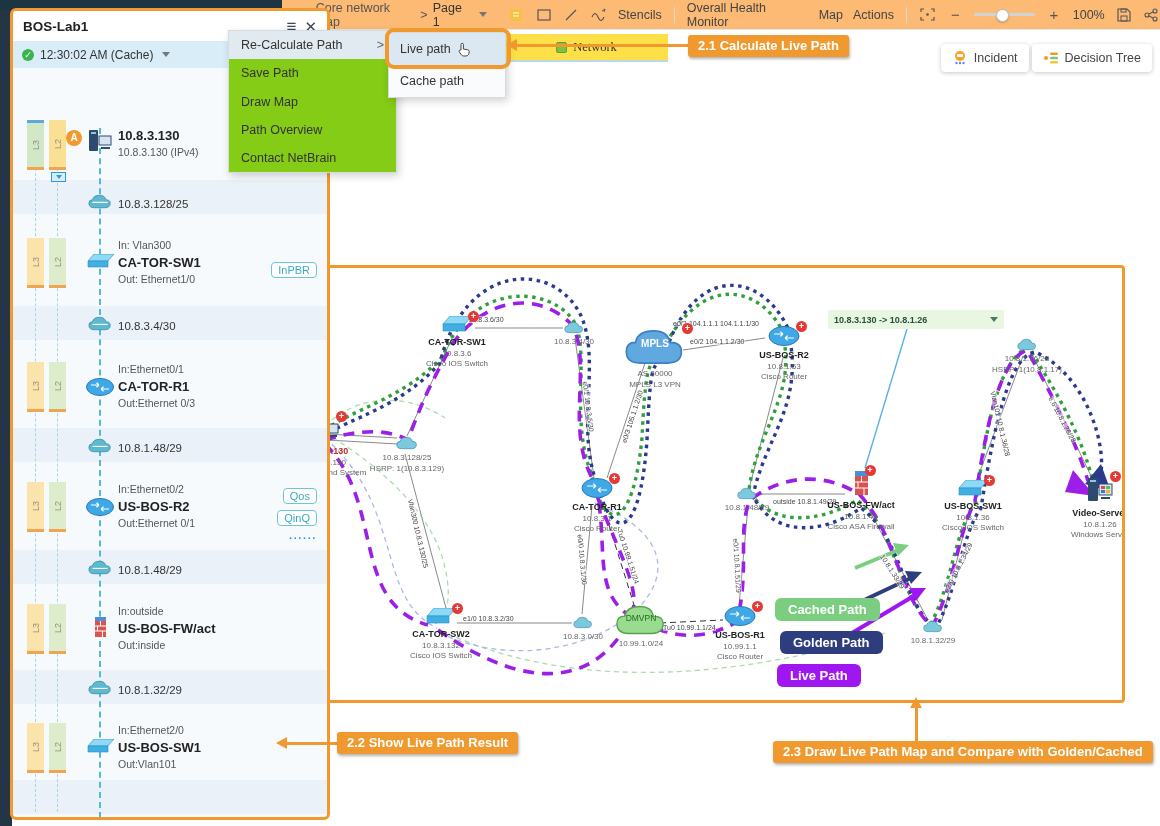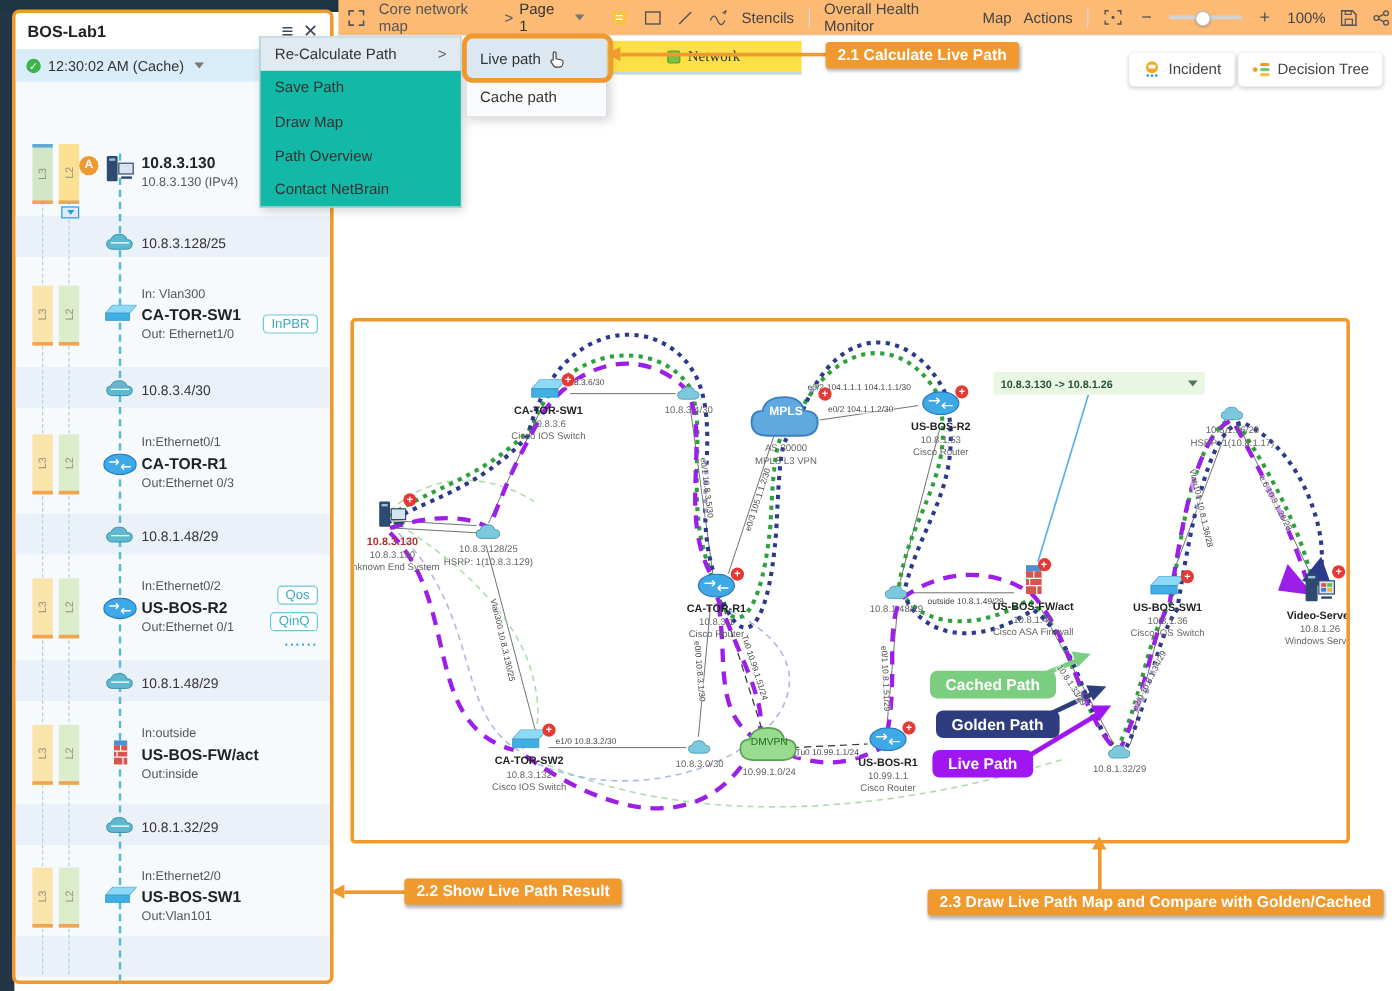--- a/index.html
+++ b/index.html
@@ -19,21 +19,21 @@
   .slider{width:62px;height:3px;background:#cfd4d9;border-radius:2px;position:relative;}
   .slider .knob{position:absolute;left:22px;top:-4px;width:11px;height:11px;border-radius:50%;background:#fff;border:1px solid #b9bec4;box-shadow:0 1px 2px rgba(0,0,0,.2);}
   .tabstrip{position:absolute;left:505px;top:34px;width:163px;height:26px;background:#fde047;
             border-bottom:2px solid #bcd9ea;display:flex;align-items:center;justify-content:center;
             gap:6px;font-size:12.5px;color:#333;z-index:3;font-family:Liberation Serif, serif;}
   .tab-ic{width:11px;height:11px;background:#7cc142;border-radius:2px;border:1px solid #5da02c;box-sizing:border-box;}
   .fab-row{position:absolute;right:8px;top:44px;display:flex;gap:3px;z-index:6;}
   .fab{background:#fff;border-radius:4px;box-shadow:0 1px 4px rgba(0,0,0,.22);padding:6px 11px;
        display:flex;align-items:center;gap:6px;font-size:12.5px;color:#444;cursor:pointer;}
   
-  .panel{position:absolute;left:10px;top:8px;width:268px;height:812px;border:3px solid #f0992e;
+  .panel{position:absolute;left:10px;top:8px;width:320px;height:812px;border:3px solid #f0992e;
          border-radius:6px;background:#f6fafd;box-sizing:border-box;overflow:hidden;z-index:20;}
   .p-head{height:30px;background:#fff;display:flex;align-items:center;padding:0 10px;gap:8px;}
   .p-title{font-weight:bold;font-size:13.5px;color:#222;flex:1;}
   .p-hi{font-size:15px;color:#3c4a58;cursor:pointer;line-height:1;}
   .p-cache{height:27px;background:#d9edf8;display:flex;align-items:center;gap:6px;padding:0 9px;font-size:12px;color:#333;}
   .chk{width:12px;height:12px;border-radius:50%;background:#3bb54a;color:#fff;font-size:9px;line-height:12px;text-align:center;flex:0 0 auto;}
   .p-cache .sp{flex:1;}
   .p-link{color:#2d9cdb;cursor:pointer;}
   .hops{position:relative;height:750px;}
   .band{position:absolute;left:0;width:100%;height:34px;background:#eaf1f8;}
@@ -58,21 +58,21 @@
   .io{font-size:10.5px;color:#555;line-height:15px;}
   .nm{font-size:13px;font-weight:bold;color:#222;line-height:19px;}
   .sub{font-size:10.5px;color:#555;line-height:14px;}
   .netrow{position:absolute;left:0;width:100%;height:26px;}
   .netrow .hopicon{top:0;}
   .netlabel{position:absolute;left:105px;top:4px;font-size:11.5px;color:#333;}
   .tags{position:absolute;right:10px;top:0;display:flex;flex-direction:column;gap:6px;align-items:flex-end;}
   .tag{border:1px solid #6cc6d8;color:#3baabf;background:#fff;border-radius:4px;padding:1px 6px;font-size:11px;}
   .dots{color:#2d9cdb;font-weight:bold;font-size:11px;letter-spacing:1px;}
   
-  .menu{position:absolute;left:216px;top:30px;width:167px;background:#14b8a6;border:1px solid #d8dbde;
+  .menu{position:absolute;left:228px;top:30px;width:167px;background:#84cc16;border:1px solid #d8dbde;
         box-shadow:2px 3px 8px rgba(0,0,0,.18);z-index:40;font-size:12.5px;color:#333;}
   .mi{height:28.3px;display:flex;align-items:center;padding:0 12px;cursor:pointer;}
   .mi.hl{background:#e2eaf1;}
   .mi .sp{flex:1;}
   .submenu{position:absolute;left:388px;top:32px;width:116px;background:#fafbfc;border:1px solid #d8dbde;
            box-shadow:2px 3px 8px rgba(0,0,0,.18);z-index:41;font-size:12.5px;}
   .smi{height:32px;display:flex;align-items:center;padding:0 11px;gap:6px;cursor:pointer;}
   .smi.hl{background:#dce8f1;}
   .ring{position:absolute;border:4px solid #f0992e;border-radius:9px;z-index:45;pointer-events:none;}
   
@@ -86,21 +86,21 @@
        border-radius:4px;background:#fff;box-sizing:border-box;overflow:hidden;z-index:10;}
   .map svg.wire{position:absolute;left:0;top:0;}
   .mnode{position:absolute;width:92px;text-align:center;font-size:8px;color:#666;line-height:1.3;z-index:3;}
   .mname{font-size:9px;font-weight:bold;color:#222;margin-top:1px;}
   .micon{position:relative;display:inline-block;}
   .plus{position:absolute;right:-7px;top:-5px;width:11px;height:11px;border-radius:50%;background:#e53935;
         color:#fff;font-size:9px;font-weight:bold;line-height:11px;text-align:center;}
   .mcloudtxt{position:absolute;left:0;top:9px;width:100%;text-align:center;color:#fff;font-weight:bold;font-size:10px;}
   .dmvpntxt{position:absolute;left:0;top:9px;width:100%;text-align:center;color:#1f6b1f;font-weight:normal;font-size:8.5px;}
   .llabel{position:absolute;font-size:7px;color:#444;white-space:nowrap;z-index:2;background:rgba(255,255,255,.55);}
-  .legend{position:absolute;padding:4px 13px;border-radius:6px;color:#fff;font-weight:bold;font-size:13px;z-index:4;}
+  .legend{position:absolute;padding:4px 13px;border-radius:6px;color:#fff;font-weight:bold;font-size:13px;z-index:4;margin-top:39px;}
   .lg-c{background:#7bce7f;} .lg-g{background:#2e3d7e;} .lg-l{background:#a016f0;}
   .selector{position:absolute;left:533px;top:42px;width:176px;height:19px;background:#e9f6e2;border-radius:2px;
             display:flex;align-items:center;font-size:9px;font-weight:bold;color:#27503a;padding:0 6px;box-sizing:border-box;z-index:4;}
   .selector .sp{flex:1;}
 </style>
 </head>
 <body>
 
 <div class="nav-strip"></div>
 <div class="top-dark"></div>

